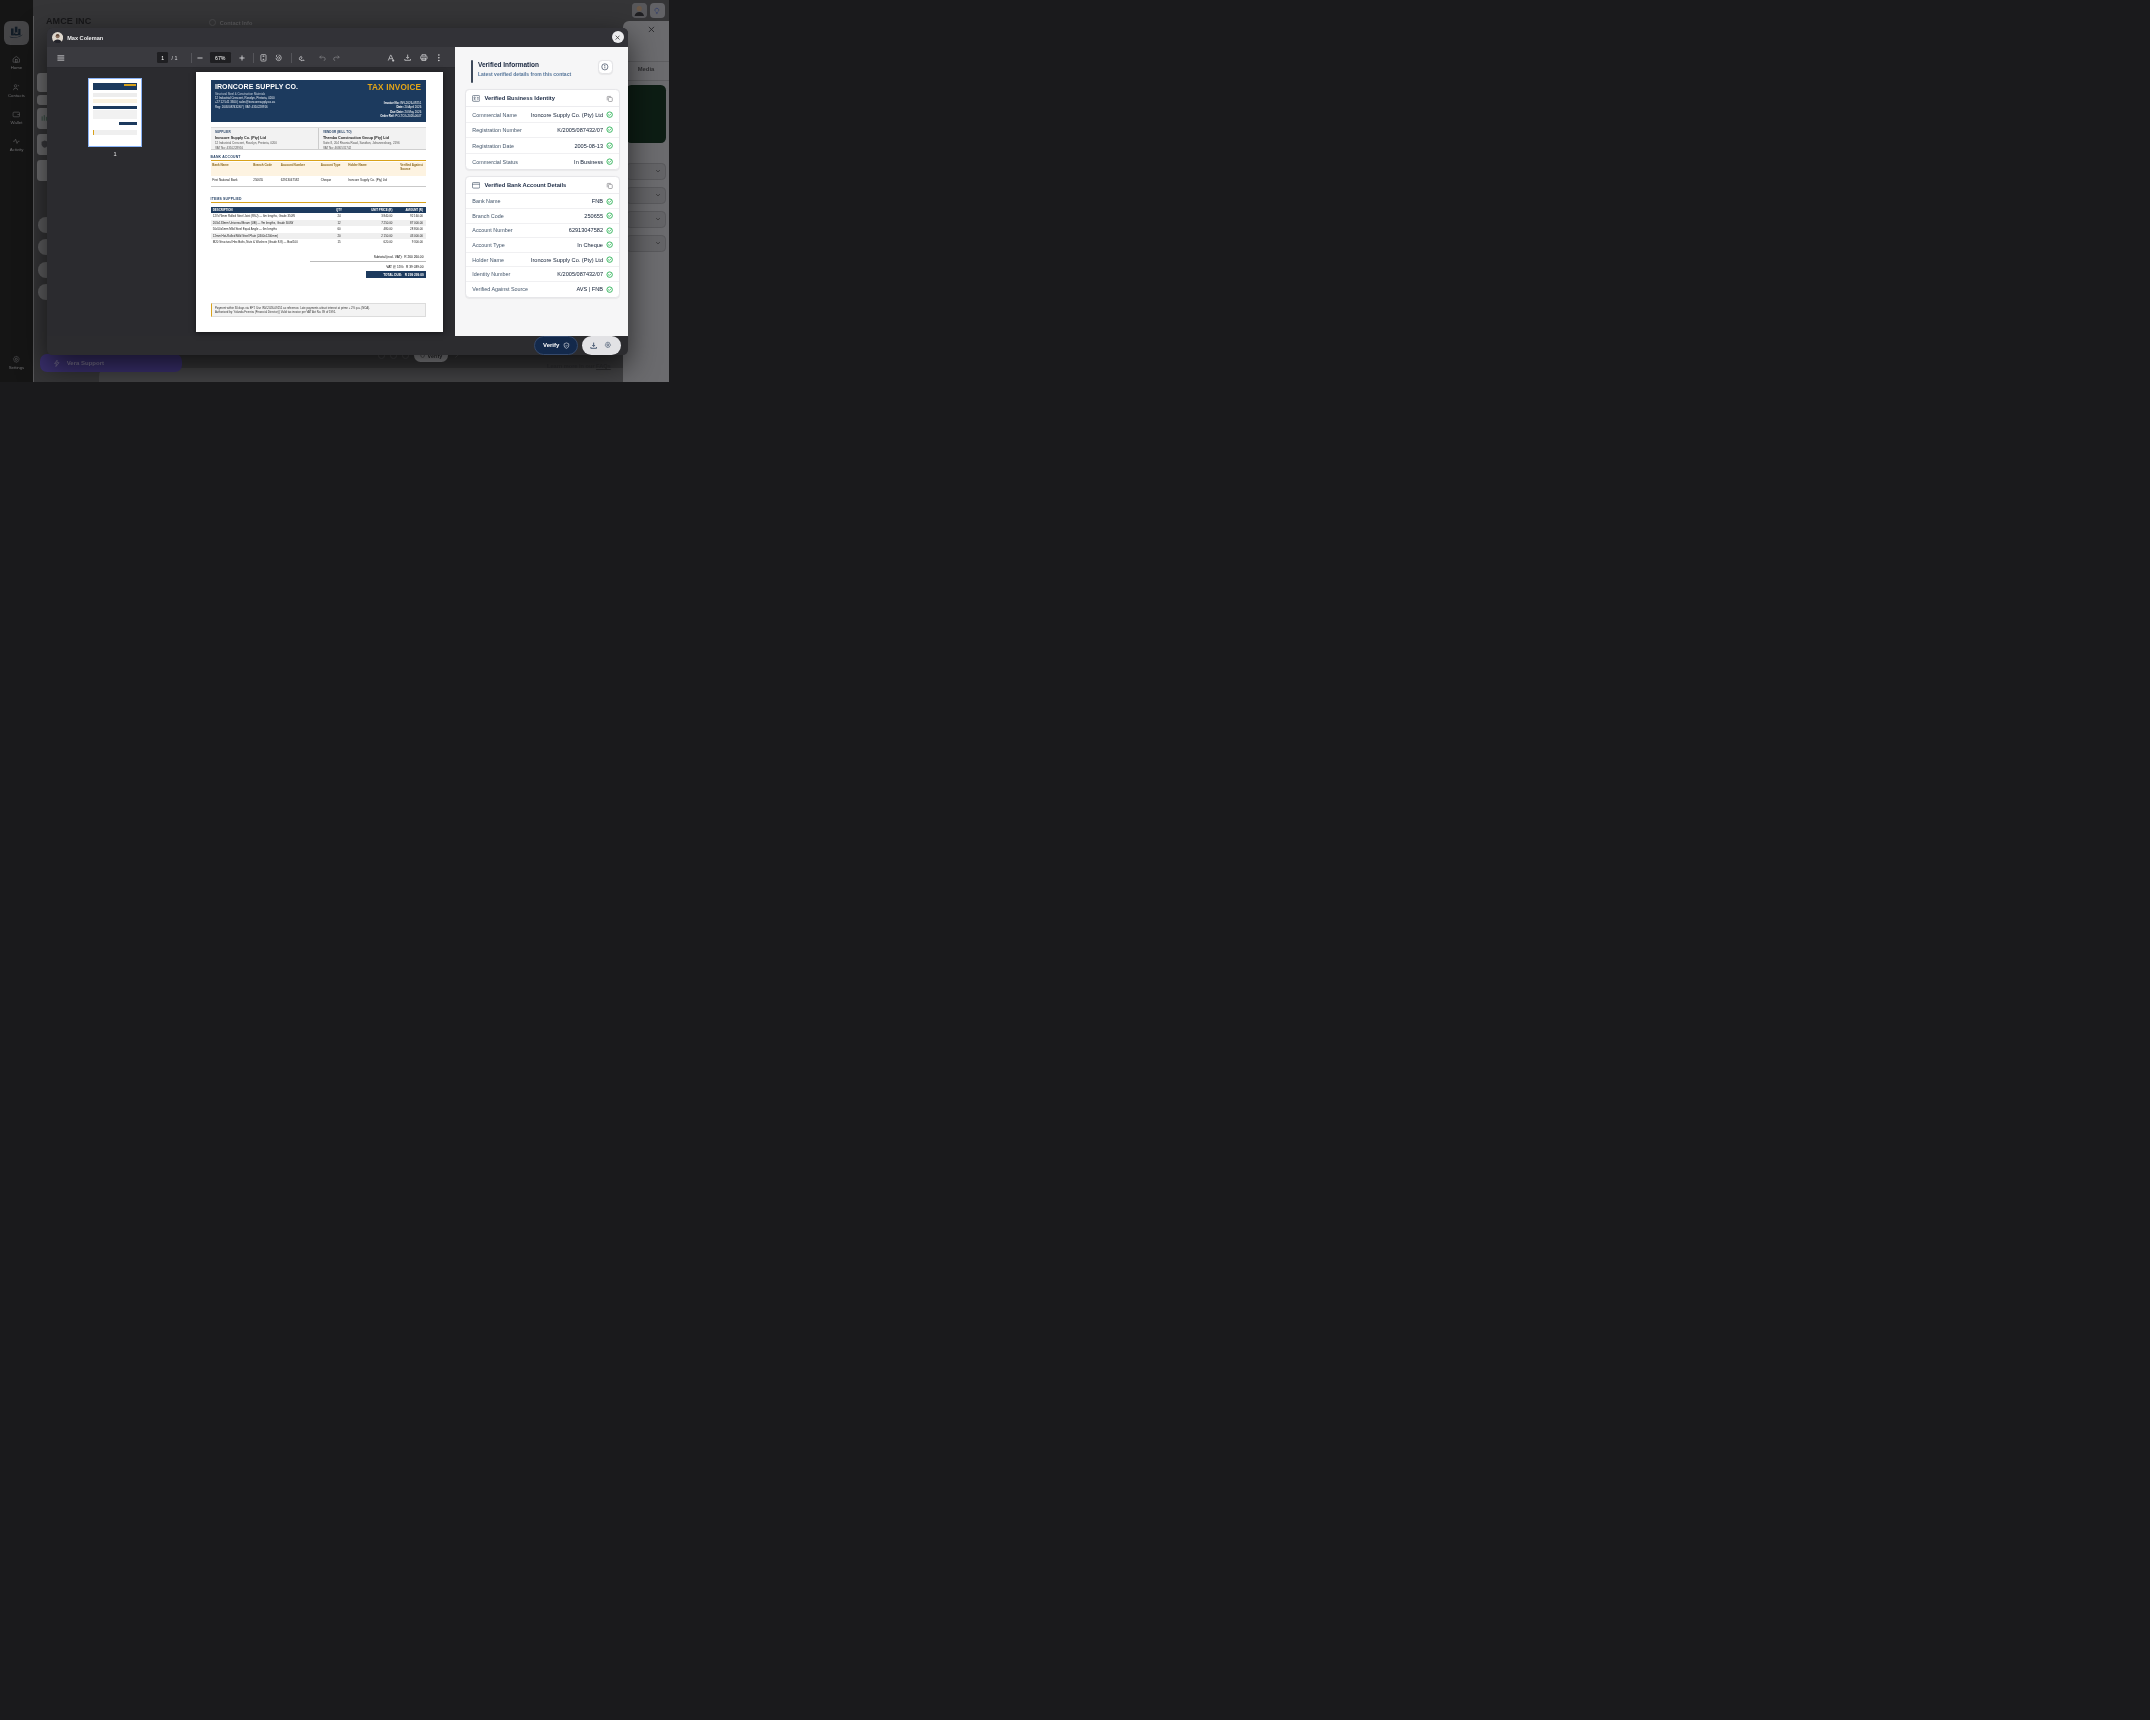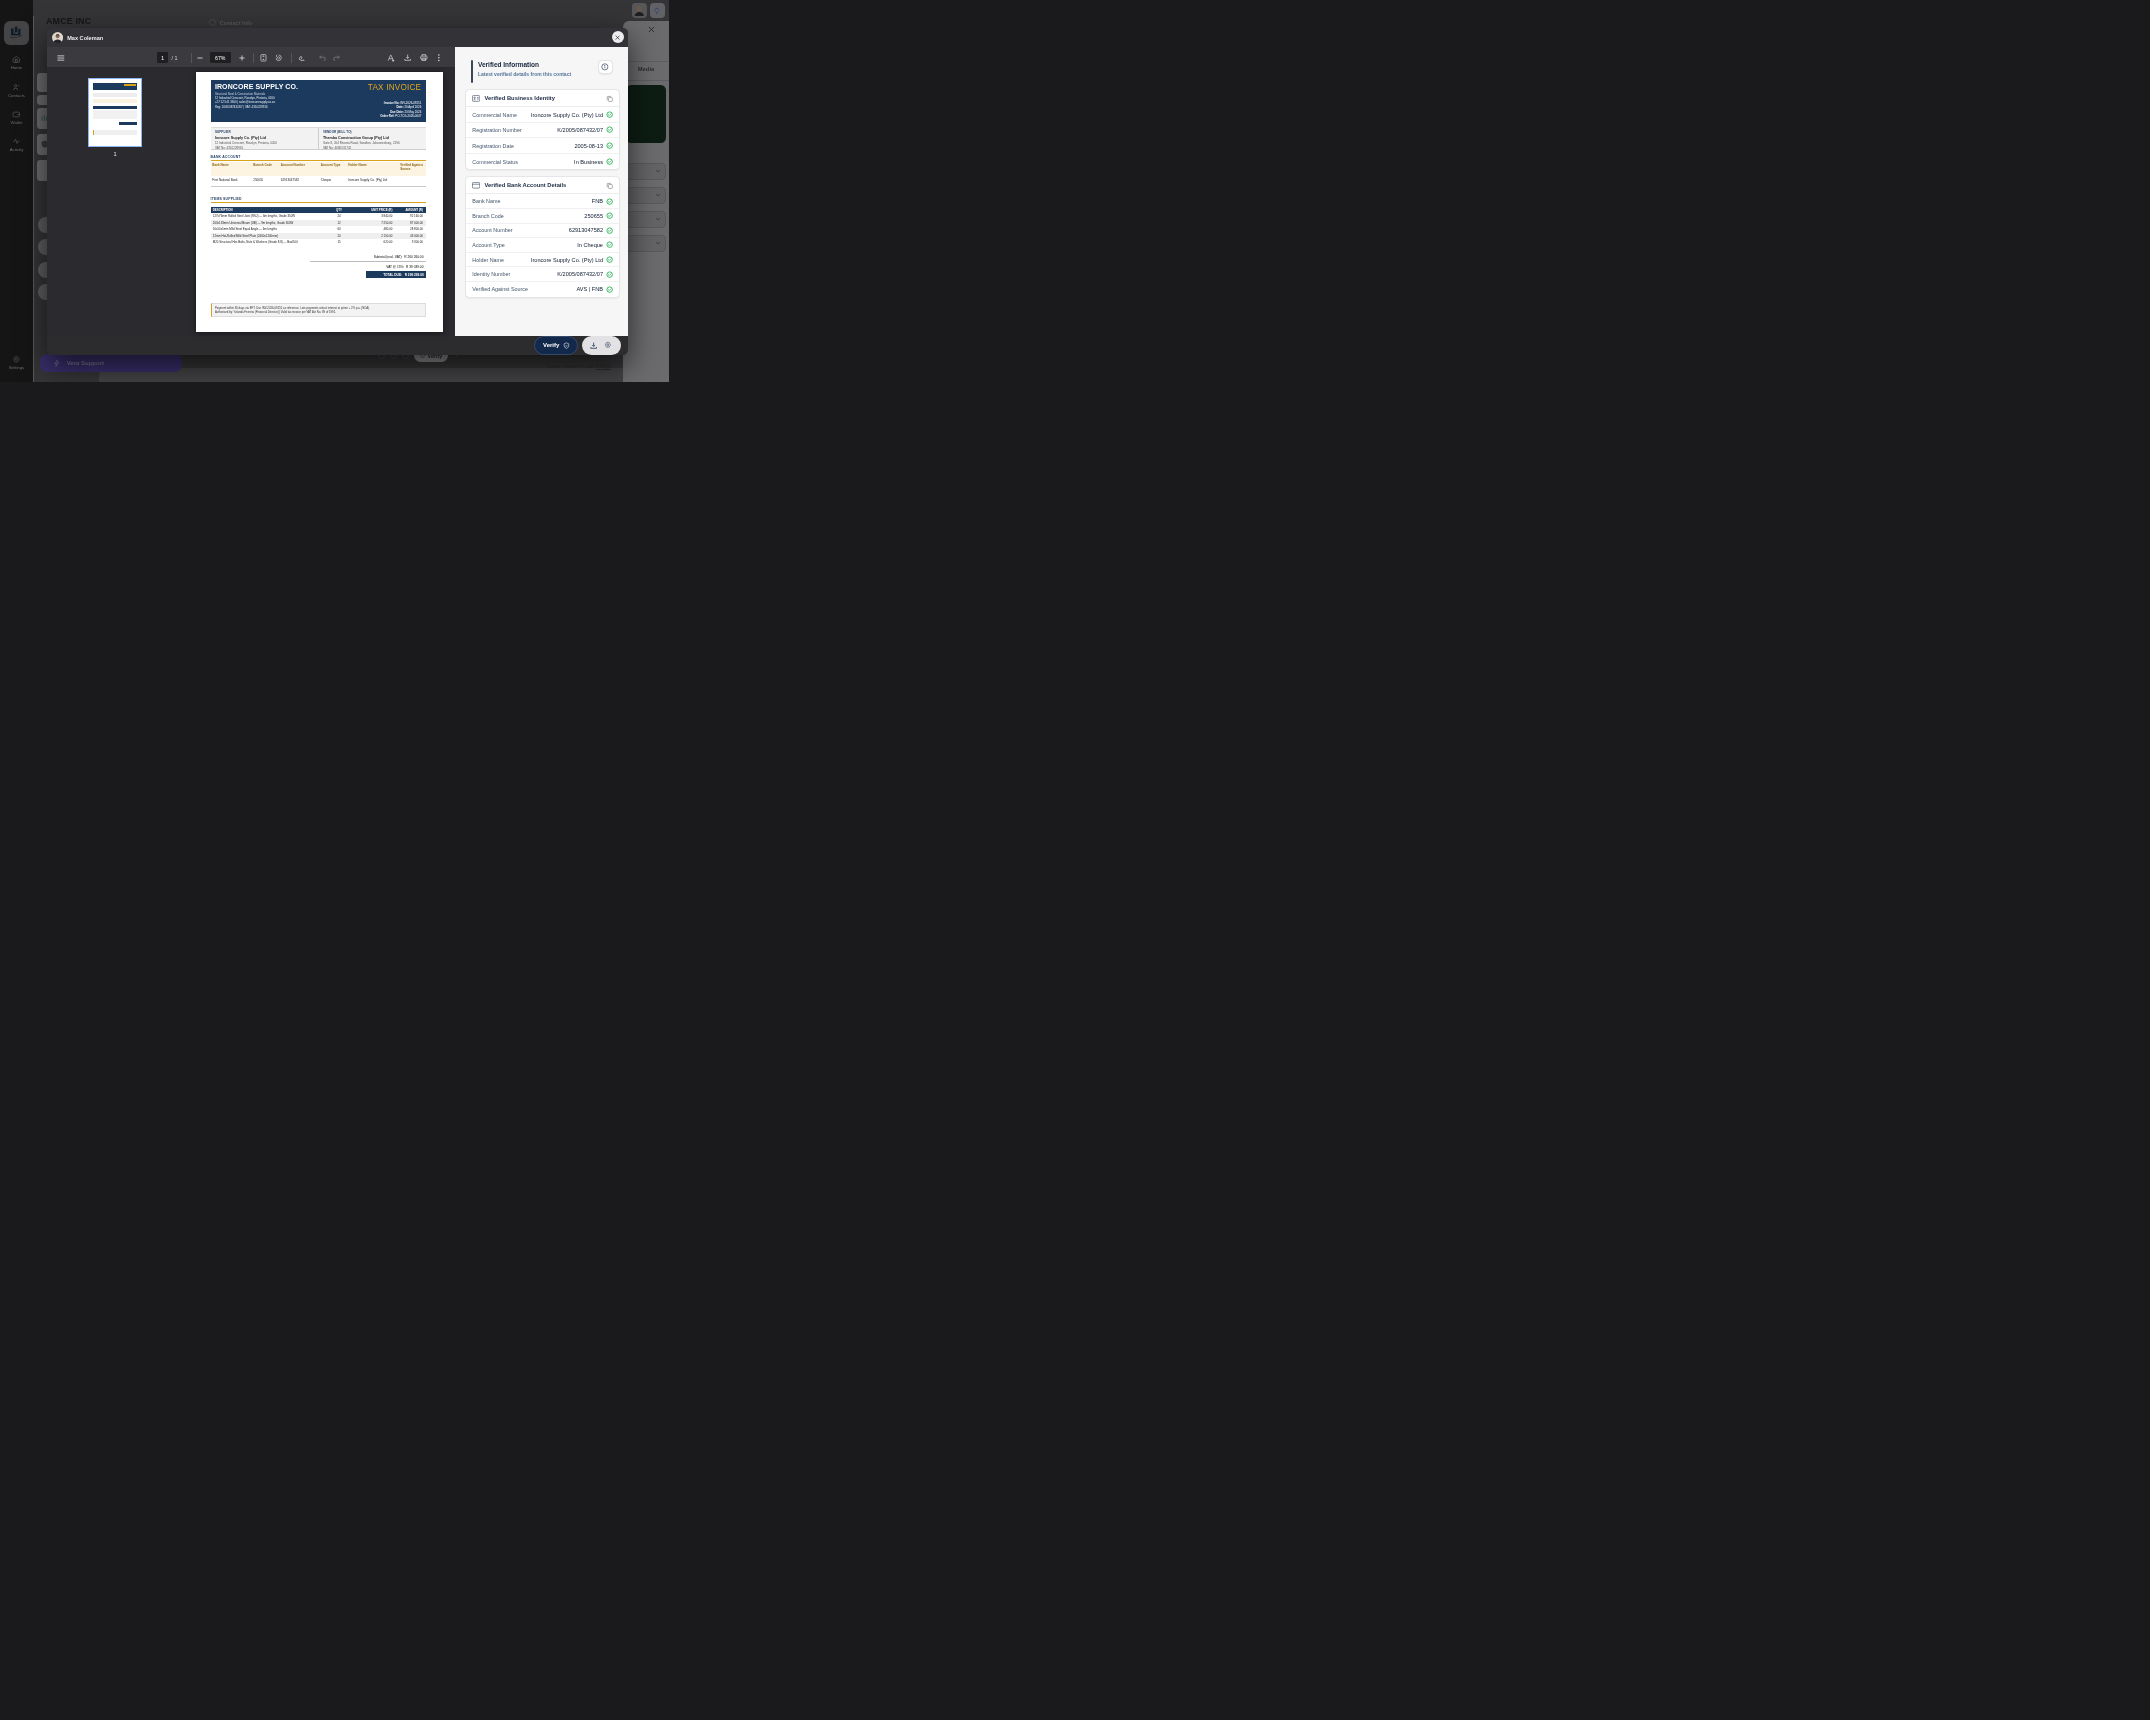--- a/index.html
+++ b/index.html
@@ -50,21 +50,21 @@
   .thumb-label{position:absolute;left:41px;top:83px;width:54px;text-align:center;color:#e8e8ea;font-size:5.6px;}
 
   
   .doc{position:absolute;left:149px;top:3.9px;width:247px;height:260px;background:#fff;box-shadow:0 0.9px 5.2px rgba(0,0,0,.5);}
   .inv{position:absolute;left:14.6px;width:215px;color:#222;}
   .band{top:8.2px;height:42px;background:#1c3a5e;display:flex;justify-content:space-between;padding:3.4px 4.3px;}
   .band .co{font-size:7px;font-weight:800;color:#fff;letter-spacing:0.1px;}
   .band .tag{font-size:2.8px;color:#cfd8e3;margin-top:1.3px;}
   .band .addr{margin-top:auto;font-size:2.9px;color:#e8edf3;line-height:4.5px;}
   .band .right{display:flex;flex-direction:column;text-align:right;}
-  .band .ti{font-size:8.2px;font-weight:400;color:#e5a617;letter-spacing:0.2px;}
+  .band .ti{font-size:8.2px;font-weight:700;color:#e5a617;letter-spacing:0.2px;}
   .band .meta{margin-top:auto;font-size:2.9px;color:#fff;line-height:4.5px;}
   .band .meta b{font-weight:700;}
   .sv{top:55px;height:23px;background:#f2f2f2;border-top:0.4px solid #dcdcdc;border-bottom:0.4px solid #cfcfcf;display:flex;}
   .sv .col{flex:1;padding:2.6px 4.3px;}
   .sv .col+.col{border-left:0.4px solid #cccccc;}
   .sv .h{font-size:3px;font-weight:700;color:#1d3a5f;letter-spacing:0.1px;}
   .sv .n{font-size:3.7px;font-weight:700;color:#1b1b1b;margin-top:1.3px;}
   .sv .a{font-size:3px;color:#555;margin-top:1.3px;}
   .sv .v{font-size:3px;color:#555;margin-top:0.9px;}
   .sect{font-size:3.4px;font-weight:700;color:#1d3a5f;letter-spacing:0.2px;}

